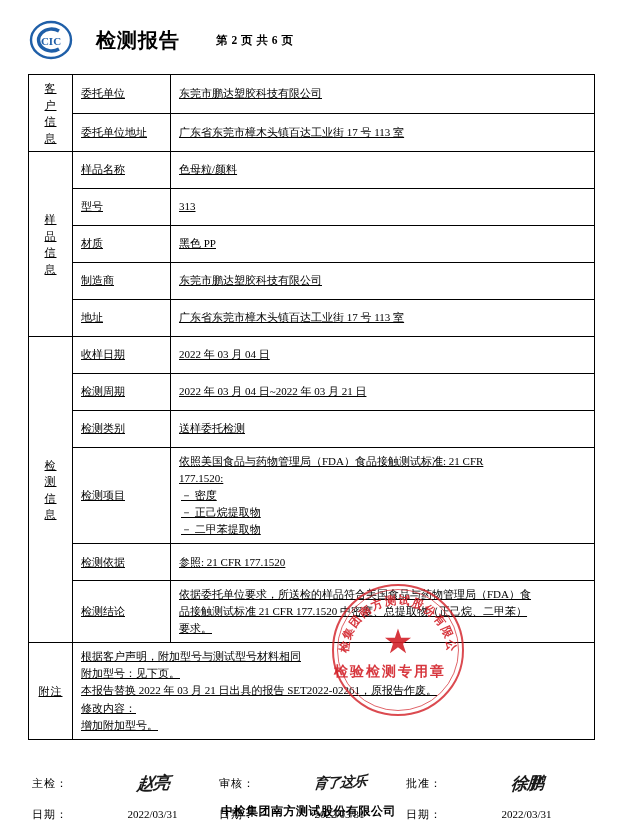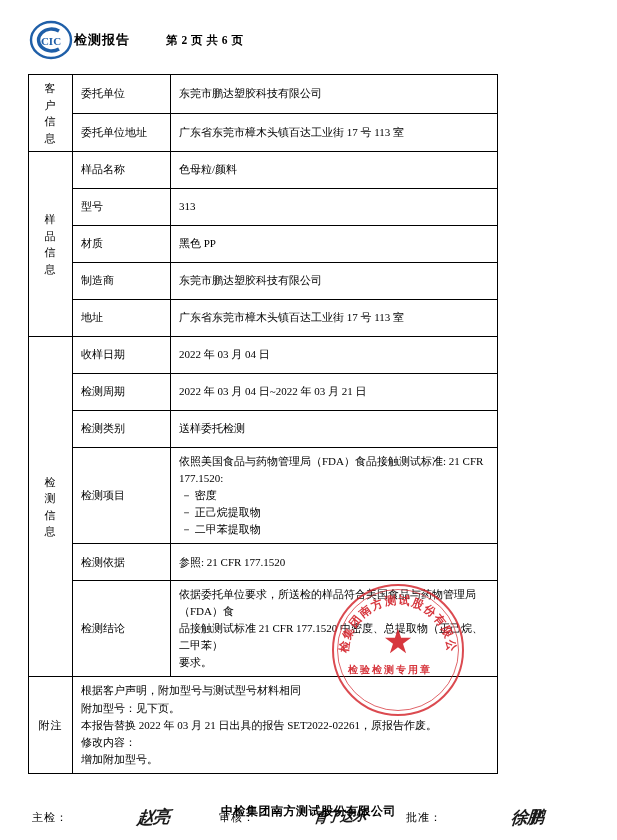--- a/index.html
+++ b/index.html
@@ -33,44 +33,46 @@
   .logo {
     width: 46px;
     height: 40px;
     flex: 0 0 46px;
     display: flex;
     align-items: flex-end;
     justify-content: center;
   }
   .logo svg { display: block; }
   .header-title {
-    font-size: 13px;
+    font-size: 20px;
     font-weight: bold;
     letter-spacing: 1px;
+    margin-left: 22px;
     font-family: "Liberation Serif", serif;
   }
   .header-no {
     font-size: 11.5px;
     font-weight: bold;
     margin-left: 48px;
     letter-spacing: 0.2px;
   }
   .header-page {
     font-size: 11.5px;
     font-weight: bold;
     margin-left: 36px;
     letter-spacing: 0.5px;
   }
 
   
   table.main {
-    width: 470px;
+    width: 567px;
     border-collapse: collapse;
     table-layout: fixed;
     margin-top: 6px;
+    text-decoration: underline;
   }
   table.main td {
     border: 1px solid #000;
     padding: 5px 8px;
     font-size: 11px;
     line-height: 1.55;
     vertical-align: middle;
     font-family: "Liberation Serif", serif;
   }
   td.sec {
@@ -177,21 +179,21 @@
     color: #d3222a;
     line-height: 1;
     opacity: 0.9;
   }
   .seal .bottom-text {
     position: absolute;
     left: 0;
     right: 16px;
     top: 60%;
     text-align: center;
-    font-size: 10px;
+    font-size: 14px;
     letter-spacing: 2px;
     color: #d3222a;
     font-weight: bold;
     opacity: 0.9;
   }
   .seal svg { position: absolute; inset: 0; }
   .seal text { fill: #d3222a; font-family: "Liberation Serif", serif; font-weight: bold; opacity: 0.9;}
 
   
   .footer {

